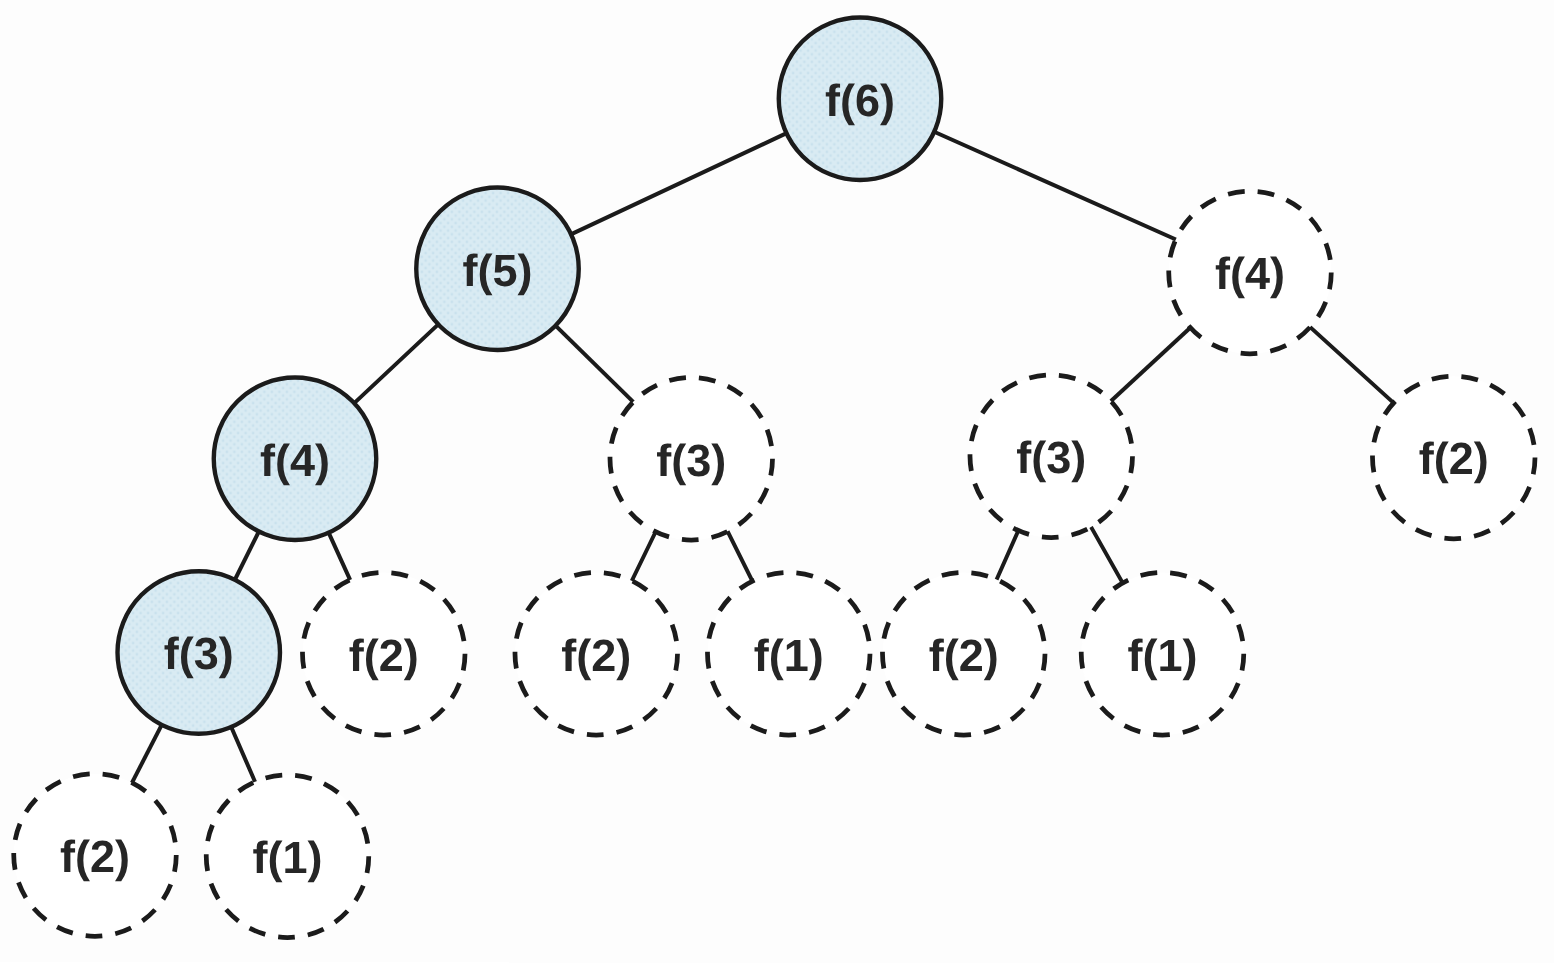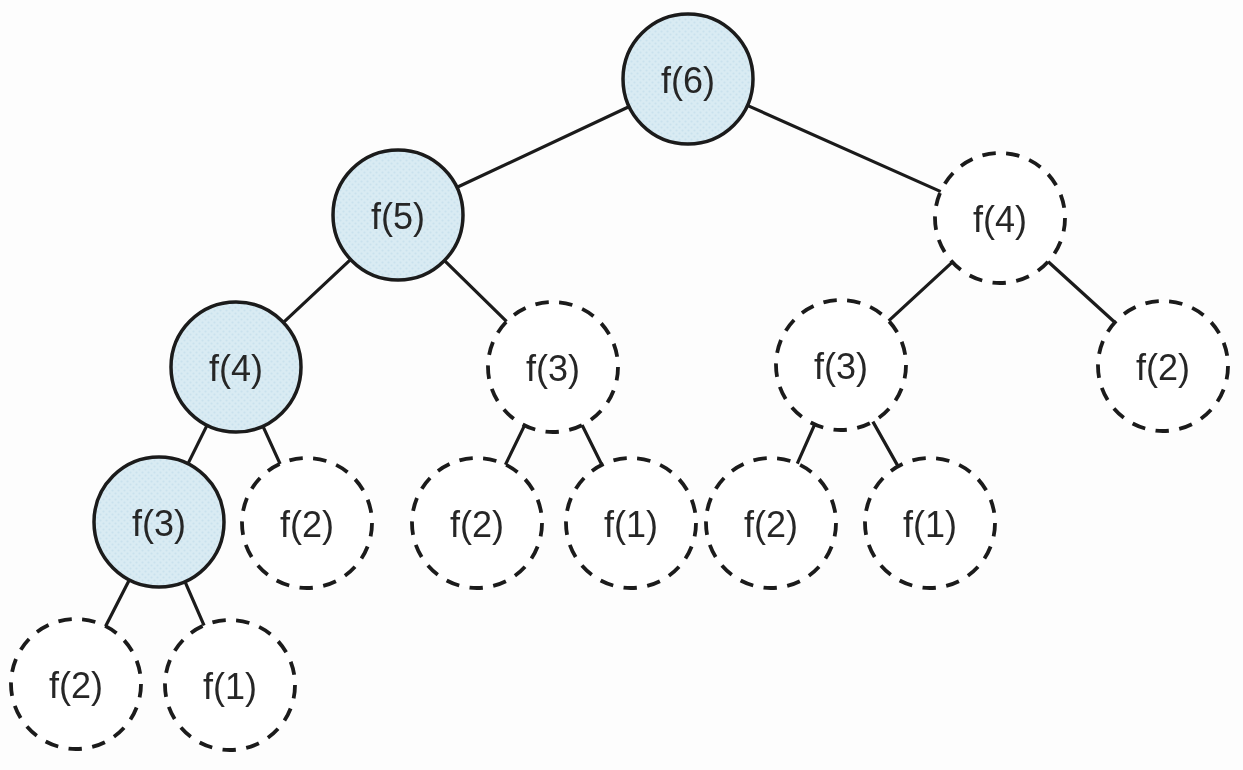--- a/index.html
+++ b/index.html
@@ -7,20 +7,21 @@
     padding: 0;
     background: #ffffff;
     font-family: "Liberation Sans", sans-serif;
   }
   .page {
     position: relative;
     width: 1243px;
     height: 770px;
     background: #fdfdfd;
     overflow: hidden;
+    font-weight: bold;
   }
   svg { display: block; }
   .node-label {
     font-family: "Liberation Sans", "DejaVu Sans", sans-serif;
     user-select: none;
   }
 </style>
 </head>
 <body>
 

